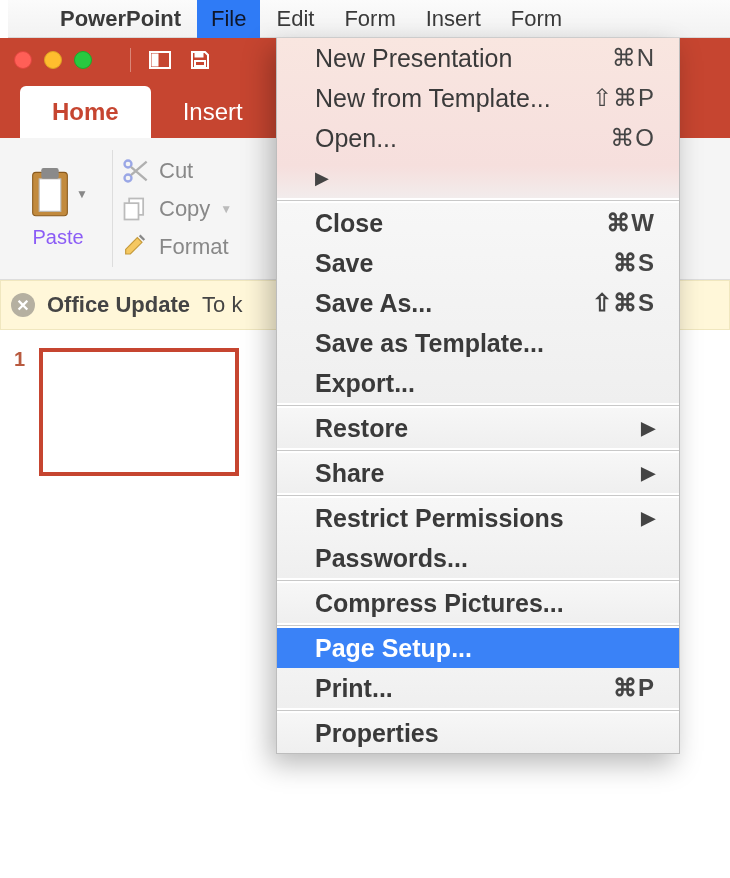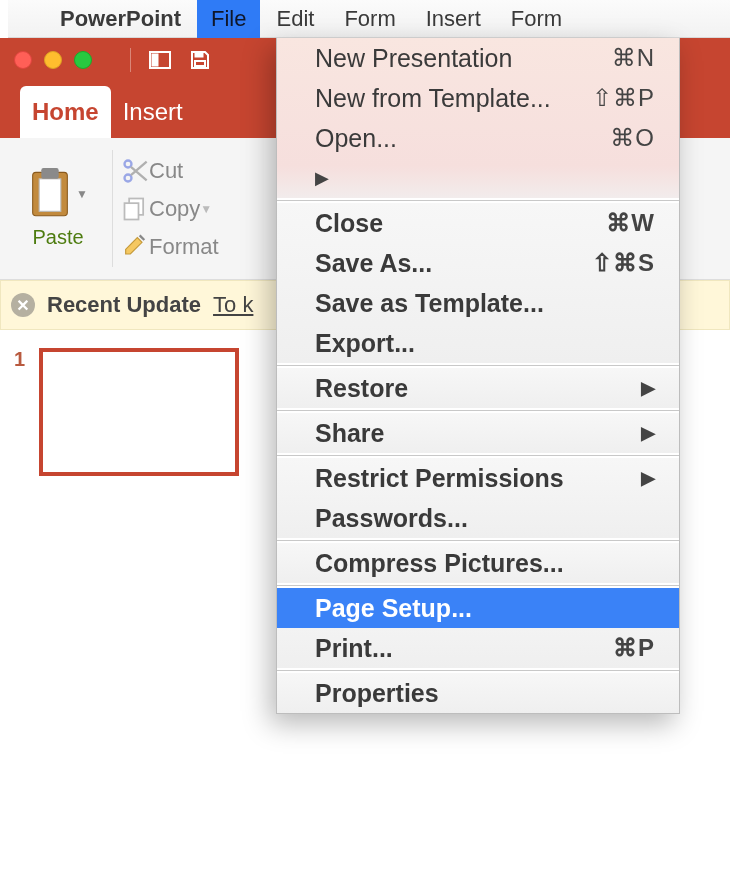--- a/index.html
+++ b/index.html
@@ -17,38 +17,38 @@
   .traffic { display: flex; gap: 12px; margin-right: 24px; }
   .dot { width: 18px; height: 18px; border-radius: 50%; }
   .dot.r { background: #ff5f57; border:1px solid #e0443e; }
   .dot.y { background: #ffbd2e; border:1px solid #dea123; }
   .dot.g { background: #28c940; border:1px solid #1aab29; }
   .tb-icon { width: 30px; height: 24px; fill: #fff; stroke:#fff; display:inline-block; }
   .tb-sep { width:1px; height:24px; background: rgba(255,255,255,.35); margin: 0 4px;}
 
   
   .ribbon-tabs { height: 56px; background: #c64530; display:flex; align-items:flex-end; padding-left: 20px; }
-  .ribbon-tab { padding: 12px 12px; font-size: 24px; color: #fff; }
+  .ribbon-tab { padding: 12px 32px; font-size: 24px; color: #fff; }
   .ribbon-tab.active { background: #fff; color: #c64530; font-weight: 600; border-top-left-radius: 6px; border-top-right-radius:6px; }
 
   
   .ribbon { height: 142px; background: #f5f5f5; border-bottom: 1px solid #ddd; display:flex; padding: 6px 12px; }
   .paste-block { display:flex; flex-direction:column; align-items:center; justify-content:center; width:92px; }
   .paste-block .clip-ic { width:44px; height:52px; }
-  .paste-block .lbl { font-size: 20px; margin-top:6px; color:#4d7c0f; }
+  .paste-block .lbl { font-size: 20px; margin-top:6px; color:#8b5cf6; }
   .paste-block .drop { display:flex; align-items:center; gap:4px;}
   .ribbon-sep { width:1px; background:#ddd; margin: 6px 8px; }
   .mini-actions { display:flex; flex-direction:column; justify-content:center; gap:10px; }
-  .mini-actions .row { display:flex; align-items:center; font-size: 22px; color:#888; }
+  .mini-actions .row { display:flex; align-items:center; gap:10px; font-size: 22px; color:#888; }
   .mini-actions .row svg { width:28px; height:28px; }
 
   
   .update-bar { height: 50px; background: #fff7d9; border:1px solid #f0e7bf; display:flex; align-items:center; padding: 0 10px; font-size: 22px; font-weight: 600; color:#444; gap:12px;}
   .update-bar .x { width:24px;height:24px;border-radius:50%;background:#b5b0a1;color:#fff;display:flex;align-items:center;justify-content:center;font-size:16px;}
-  .update-bar .light { font-weight:400; color:#444;text-decoration:underline; }
+  .update-bar .light { font-weight:400; color:#444; }
 
   
   .slides-panel { padding: 18px 14px; background:#fff; display:flex; gap:14px; }
   .slide-num { font-size: 20px; color:#b85a3f; font-weight:600; }
   .slide-thumb { width: 200px; height: 128px; border: 4px solid #c64530; background: #fff; }
 
   
   .file-menu {
     position: absolute;
     top: 38px;
@@ -142,21 +142,21 @@
           <path d="M4 14l10-10 4 4-10 10H4z" fill="#f5c862" stroke="#c59a3a"></path>
           <path d="M16 2l4 4" stroke="#888" stroke-width="2"></path>
         </svg>
       <span>Format</span>
     </div>
   </div>
 </div>
 
 <div class="update-bar">
   <span class="x">✕</span>
-  <span>Recent Update</span>
+  <span>Office Update</span>
   <span class="light">To k</span>
 </div>
 
 <div class="slides-panel">
   <span class="slide-num">1</span>
   <div class="slide-thumb"></div>
 </div>
 
 <div class="file-menu">
   <div class="grp0">
@@ -176,20 +176,24 @@
       <span class="arrow">▶</span>
     </div>
   </div>
   <div class="menu-sep"></div>
   <div class="grp">
     <div class="menu-row">
       <span>Close</span>
       <span class="sc">⌘W</span>
     </div>
     <div class="menu-row">
+      <span>Save</span>
+      <span class="sc">⌘S</span>
+    </div>
+    <div class="menu-row">
       <span>Save As...</span>
       <span class="sc">⇧⌘S</span>
     </div>
     <div class="menu-row">
       <span>Save as Template...</span>
     </div>
     <div class="menu-row">
       <span>Export...</span>
     </div>
   </div>

